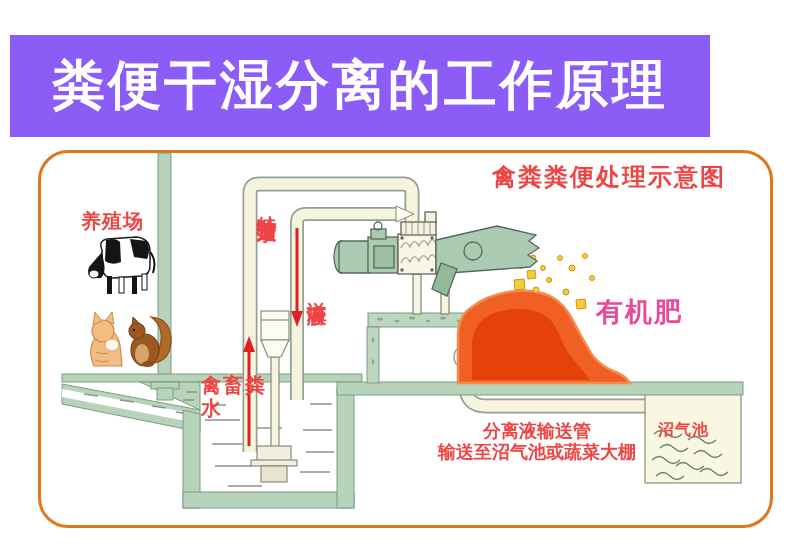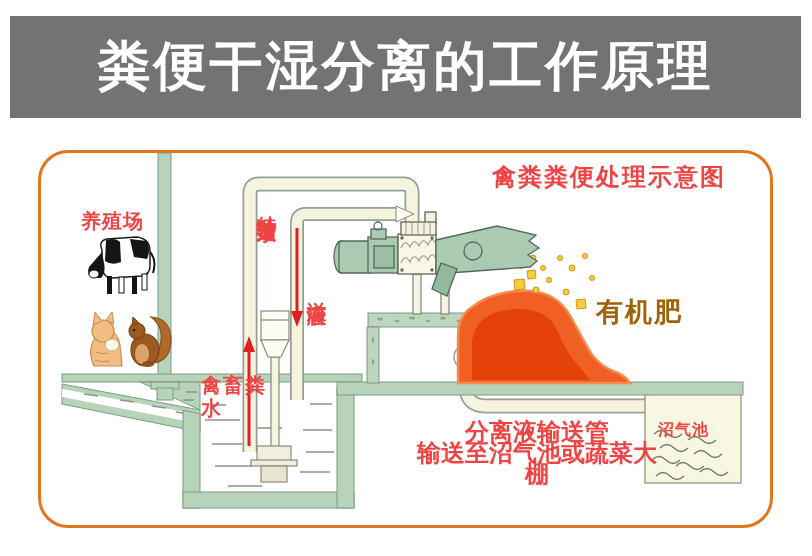--- a/index.html
+++ b/index.html
@@ -1,34 +1,34 @@
 <!DOCTYPE html>
 <html><head>
 <meta charset="utf-8">
 <style>
   html,body{margin:0;padding:0;background:#ffffff;}
   .page{position:relative;width:812px;height:556px;background:#ffffff;overflow:hidden;
         font-family:"Liberation Sans","DejaVu Sans",sans-serif;}
-  .banner{position:absolute;left:10px;top:16px;width:791px;height:102px;background:#737373;
+  .banner{position:absolute;left:10px;top:35px;width:700px;height:102px;background:#8b5cf6;
           display:flex;align-items:center;justify-content:center;}
   .banner span{color:#ffffff;font-size:53px;font-weight:900;letter-spacing:3px;white-space:nowrap;}
   .diagram-frame{position:absolute;left:38px;top:150px;width:729px;height:372px;
                  border:3px solid #e2761c;border-radius:30px;background:#ffffff;}
   .art{position:absolute;left:0;top:0;width:812px;height:556px;}
   .lbl{position:absolute;color:#ef4444;font-weight:bold;white-space:nowrap;}
   .lbl-diagram-title{left:492px;top:161px;font-size:24px;letter-spacing:2px;}
   .lbl-farm{left:81px;top:208px;font-size:20px;letter-spacing:1px;}
   .lbl-vert{writing-mode:vertical-rl;text-orientation:upright;font-size:20px;letter-spacing:2px;}
   .lbl-pump{left:254px;top:200px;}
   .lbl-overflow{left:304px;top:286px;}
   .lbl-manure{left:201px;top:374px;width:68px;font-size:20px;line-height:23px;
               letter-spacing:2px;white-space:normal;word-break:break-all;}
-  .lbl-organic{left:596px;top:294px;font-size:27px;letter-spacing:2px;color:#a16207;}
+  .lbl-organic{left:596px;top:294px;font-size:27px;letter-spacing:2px;color:#ec4899;}
   .lbl-biogas{left:658px;top:397px;font-size:16px;letter-spacing:1px;margin-top:23px;}
-  .lbl-note{left:412px;top:421px;width:250px;font-size:24px;line-height:21px;
+  .lbl-note{left:412px;top:421px;width:250px;font-size:18px;line-height:21px;
             text-align:center;white-space:normal;}
 </style>
 </head>
 <body>
 
 <div class="page">
 
   <div class="banner">
     <span>粪便干湿分离的工作原理</span>
   </div>

